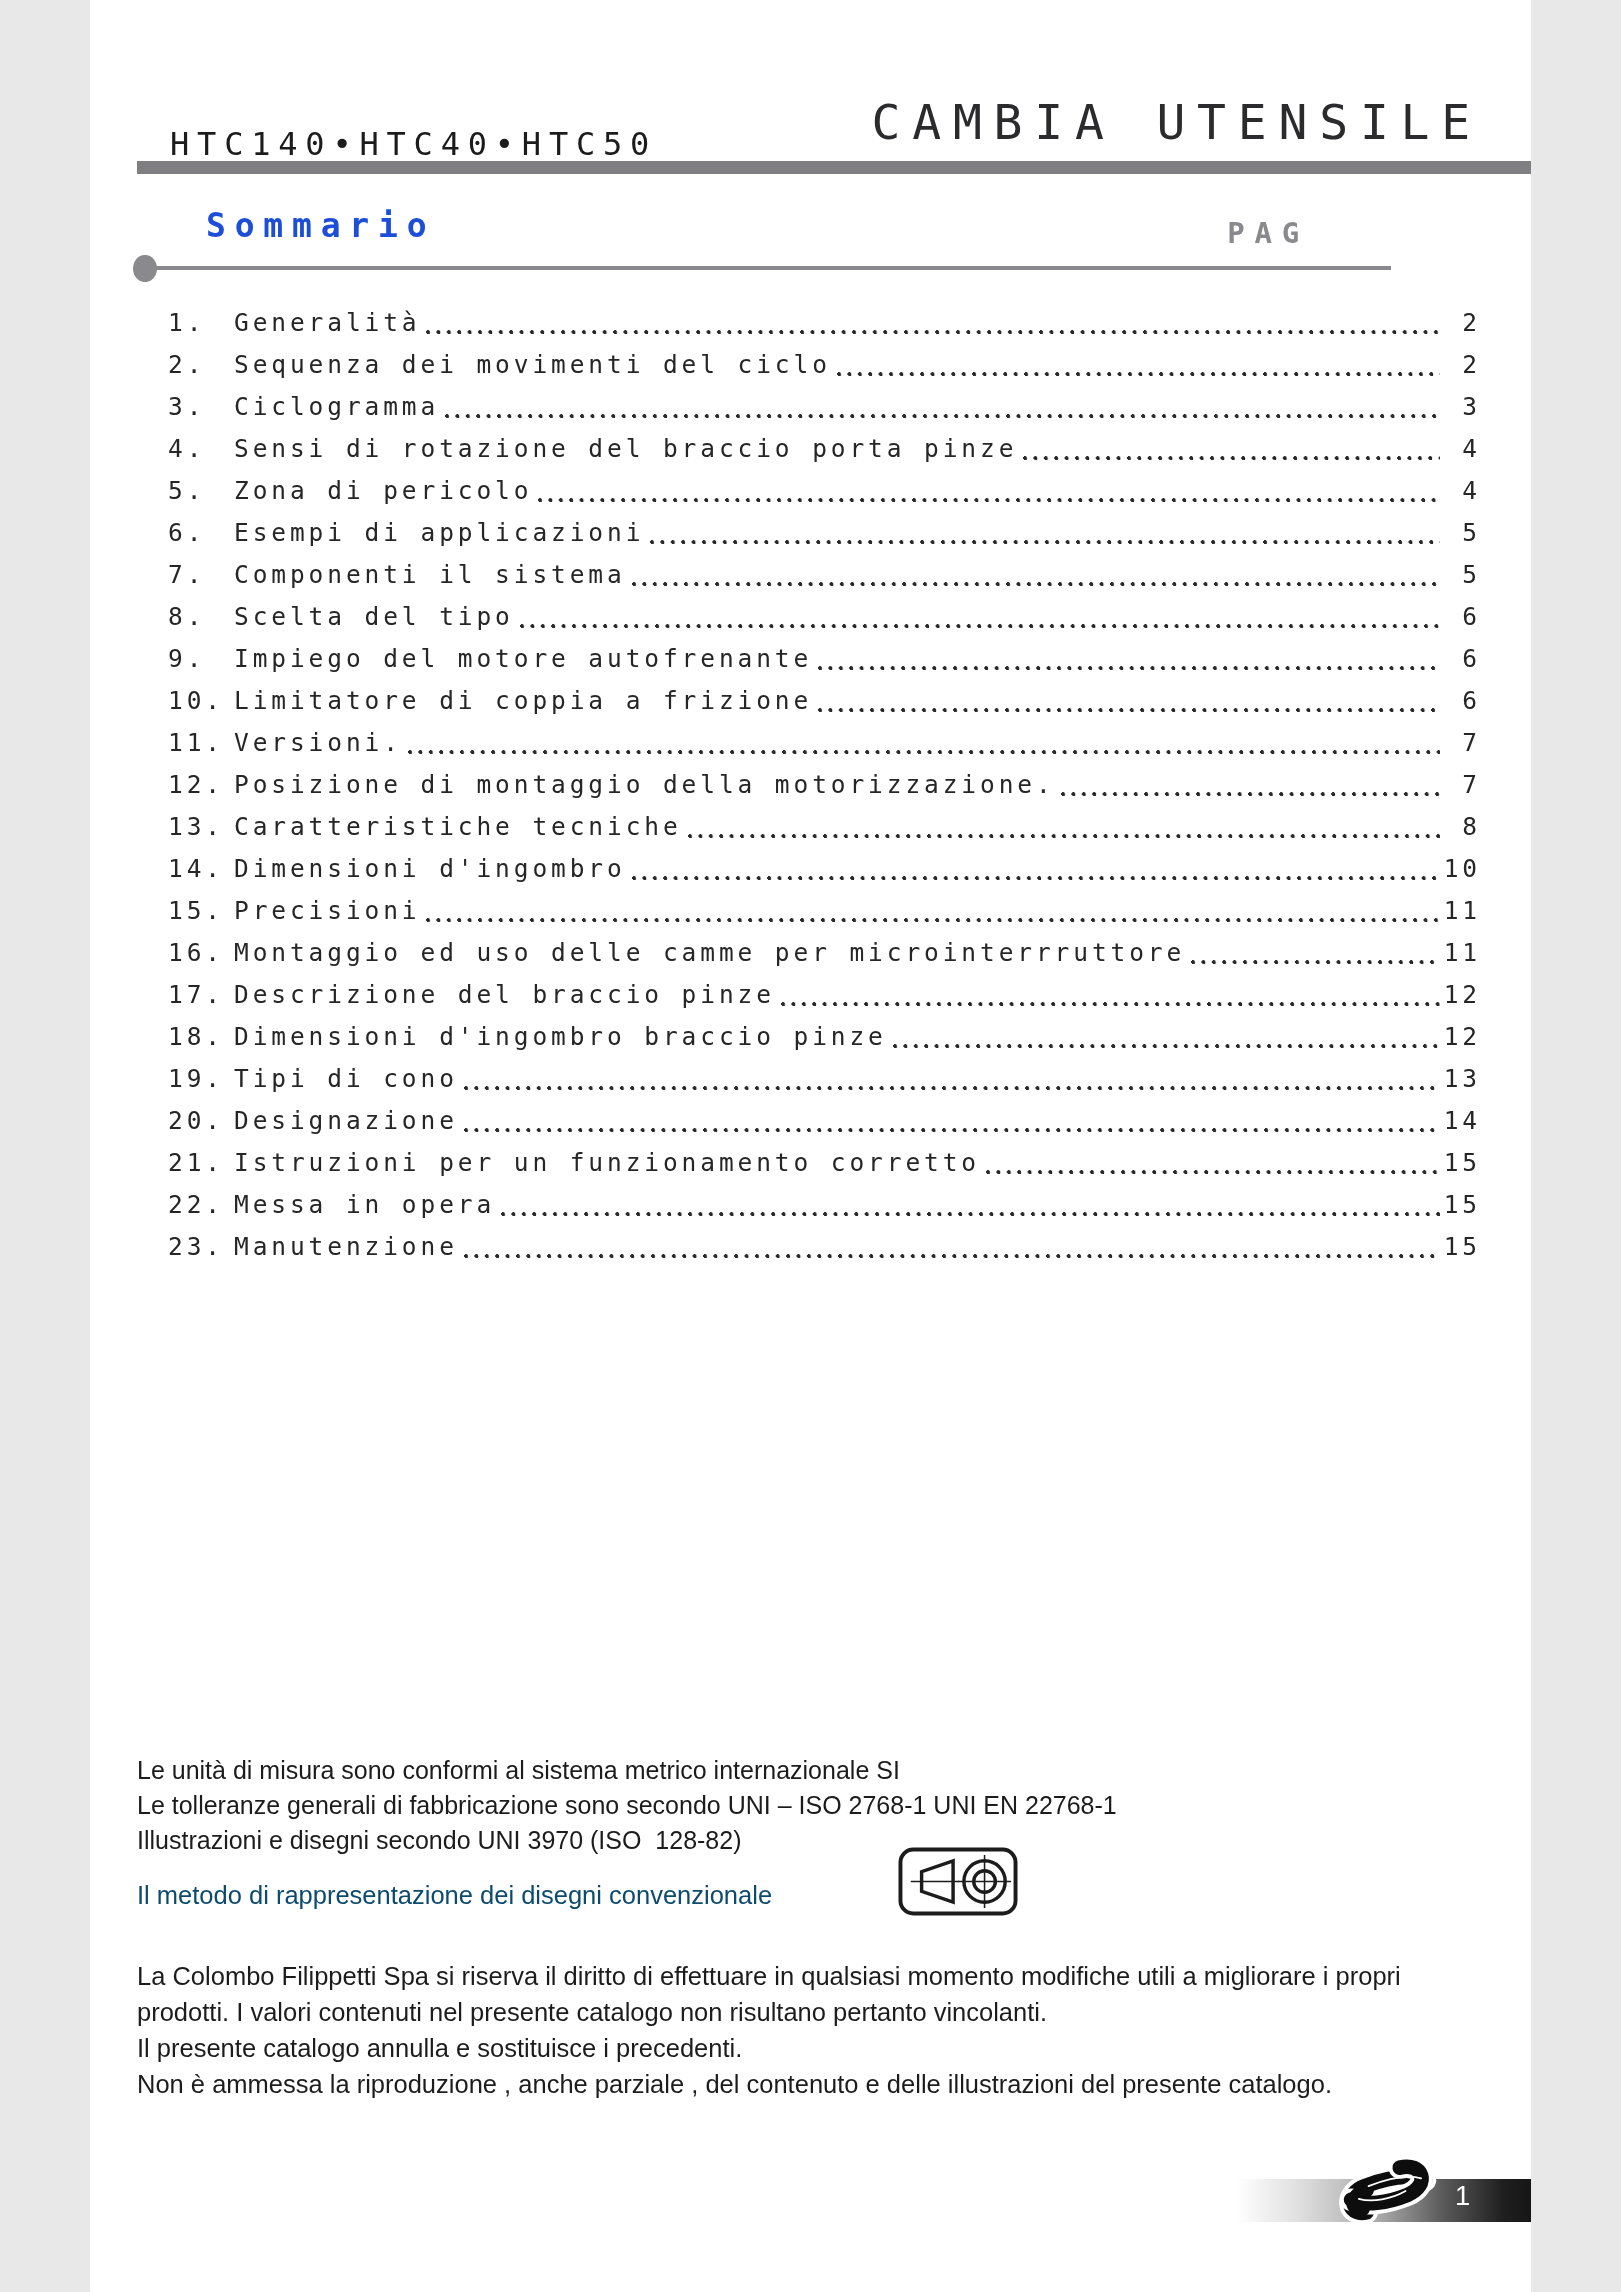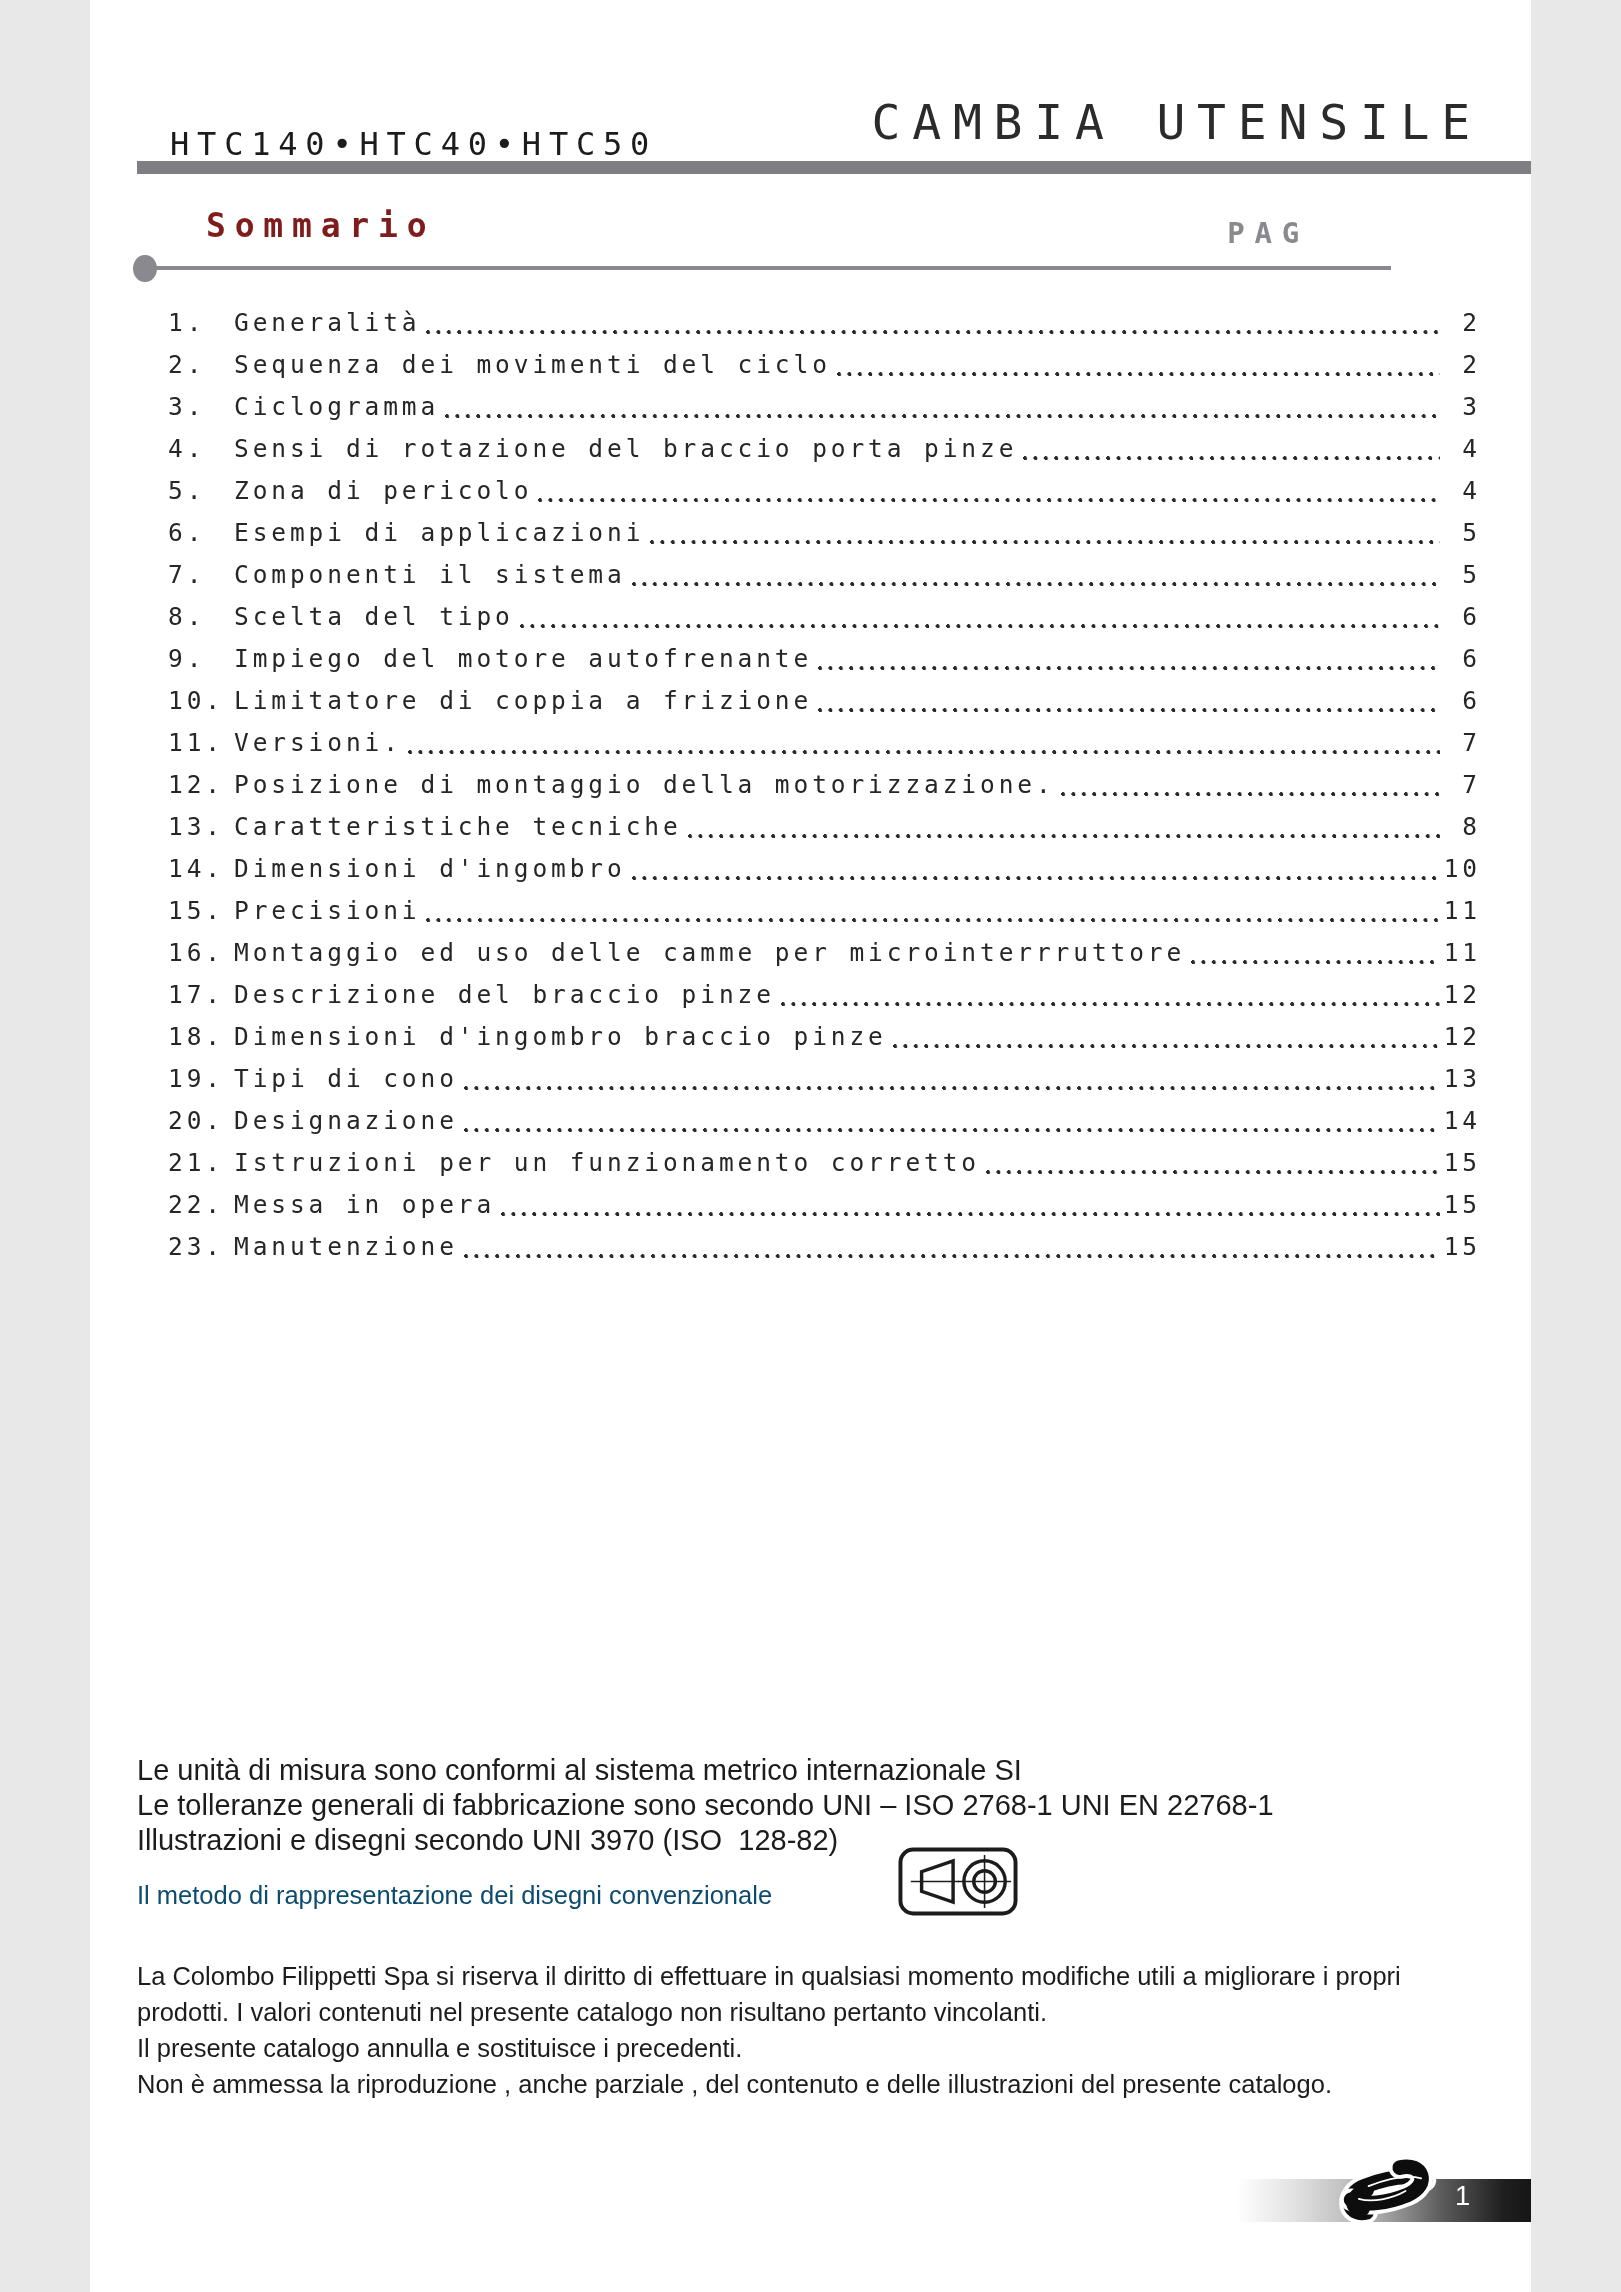--- a/index.html
+++ b/index.html
@@ -21,21 +21,21 @@
     font-size:48px; letter-spacing:11.8px; color:#2b2b2d; white-space:nowrap;
   }
   .header-bar {
     position:absolute; left:47px; top:161px; width:1521px; height:12.7px;
     background:#7f7f83;
   }
 
   
   .toc-heading {
     position:absolute; left:116px; top:206px;
-    font-size:33px; font-weight:bold; letter-spacing:8.8px; color:#7f1d1d; white-space:nowrap;
+    font-size:33px; font-weight:bold; letter-spacing:8.8px; color:#1d4ed8; white-space:nowrap;
   }
   .pag-label {
     position:absolute; right:222px; top:216px;
     font-size:29px; font-weight:bold; letter-spacing:9.8px; color:#8a8a8e;
   }
   .rule-dot {
     position:absolute; left:43px; top:255px; width:23.5px; height:27.4px;
     background:#8a8a8e; border-radius:50%;
   }
   .rule-line {
@@ -55,21 +55,21 @@
   .toc-leader::after {
     content:""; position:absolute; left:5.9px; right:3.9px; bottom:8.8px; height:4.9px;
     background-image:radial-gradient(circle at 2.2px 2.2px, #2a2a2a 1.9px, transparent 2.1px);
     background-size:10.4px 4.9px; background-repeat:repeat-x;
   }
   .toc-page { flex:0 0 auto; min-width:37px; text-align:right; line-height:42px; }
 
   
   .notes {
     position:absolute; left:47px; top:1753px;
-    font-size:29px; line-height:35px; color:#1c1c1c;
+    font-size:25px; line-height:35px; color:#1c1c1c;
   }
   .notes .line { white-space:pre; }
   .method-line {
     position:absolute; left:47px; top:1878px;
     font-size:25.5px; line-height:35px; color:#0c4a6e; white-space:pre;
   }
   .proj-icon { position:absolute; left:808px; top:1847px; width:120px; height:69px; }
 
   
   .legal {

